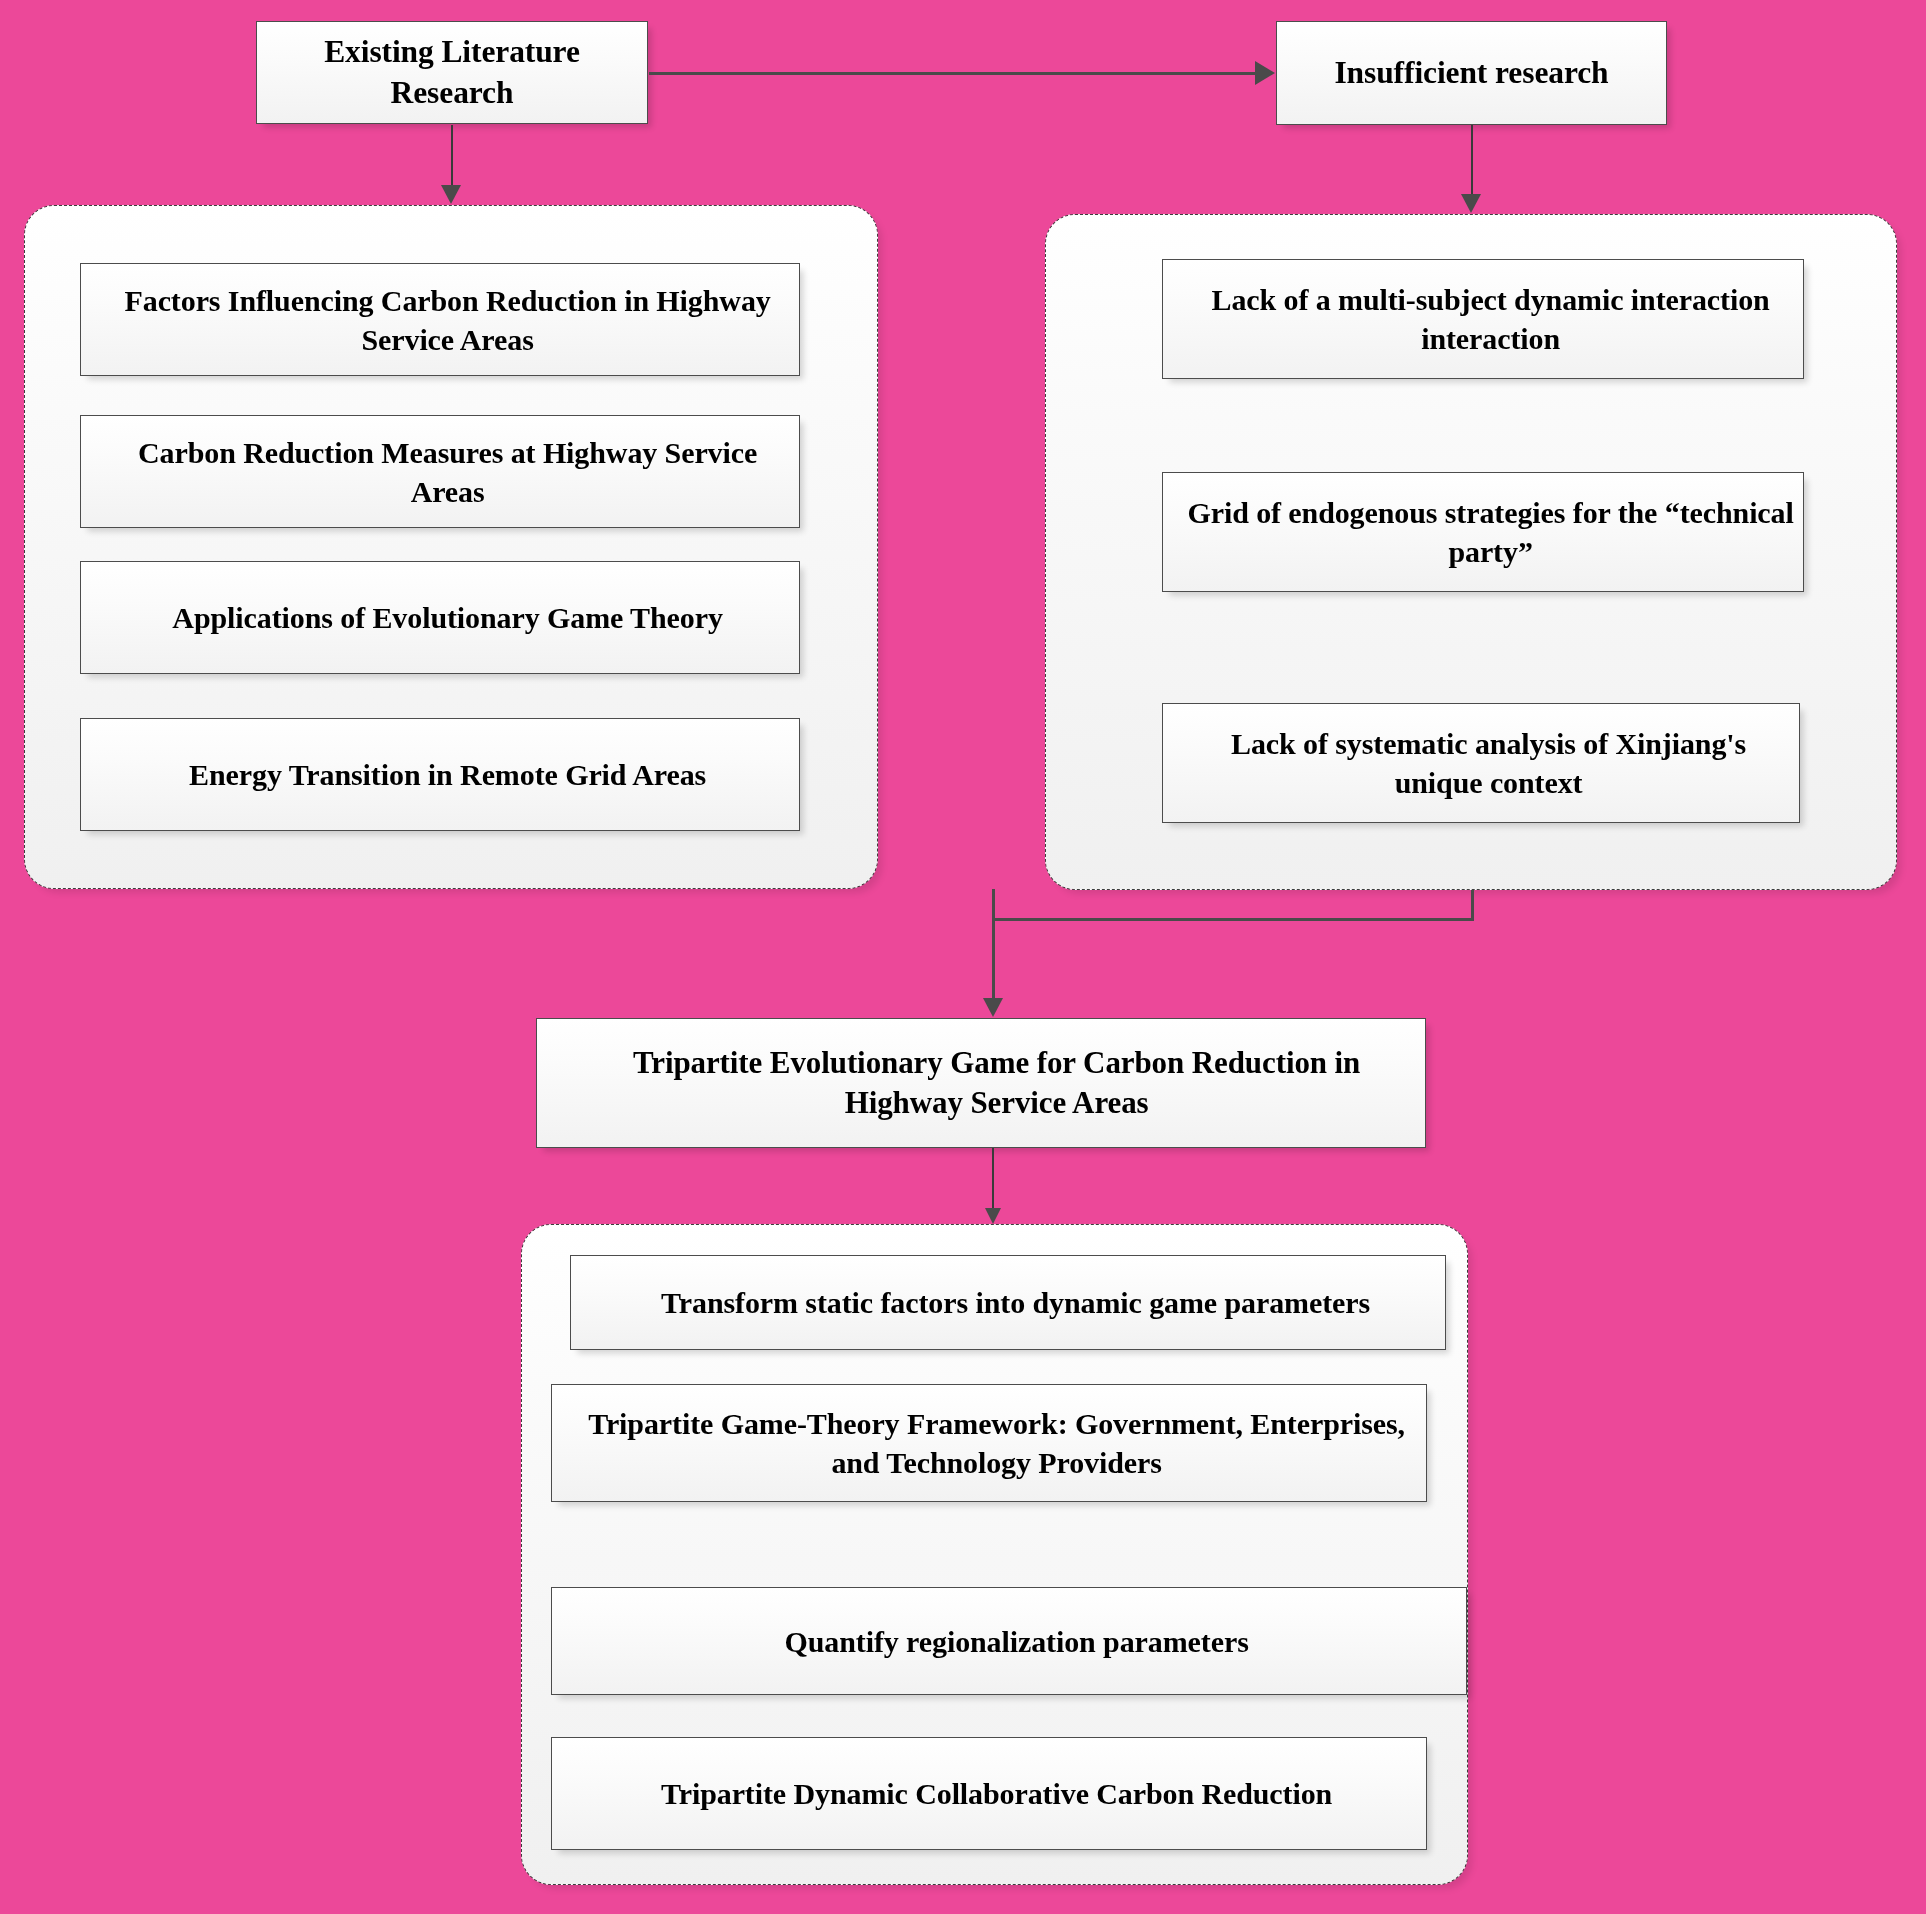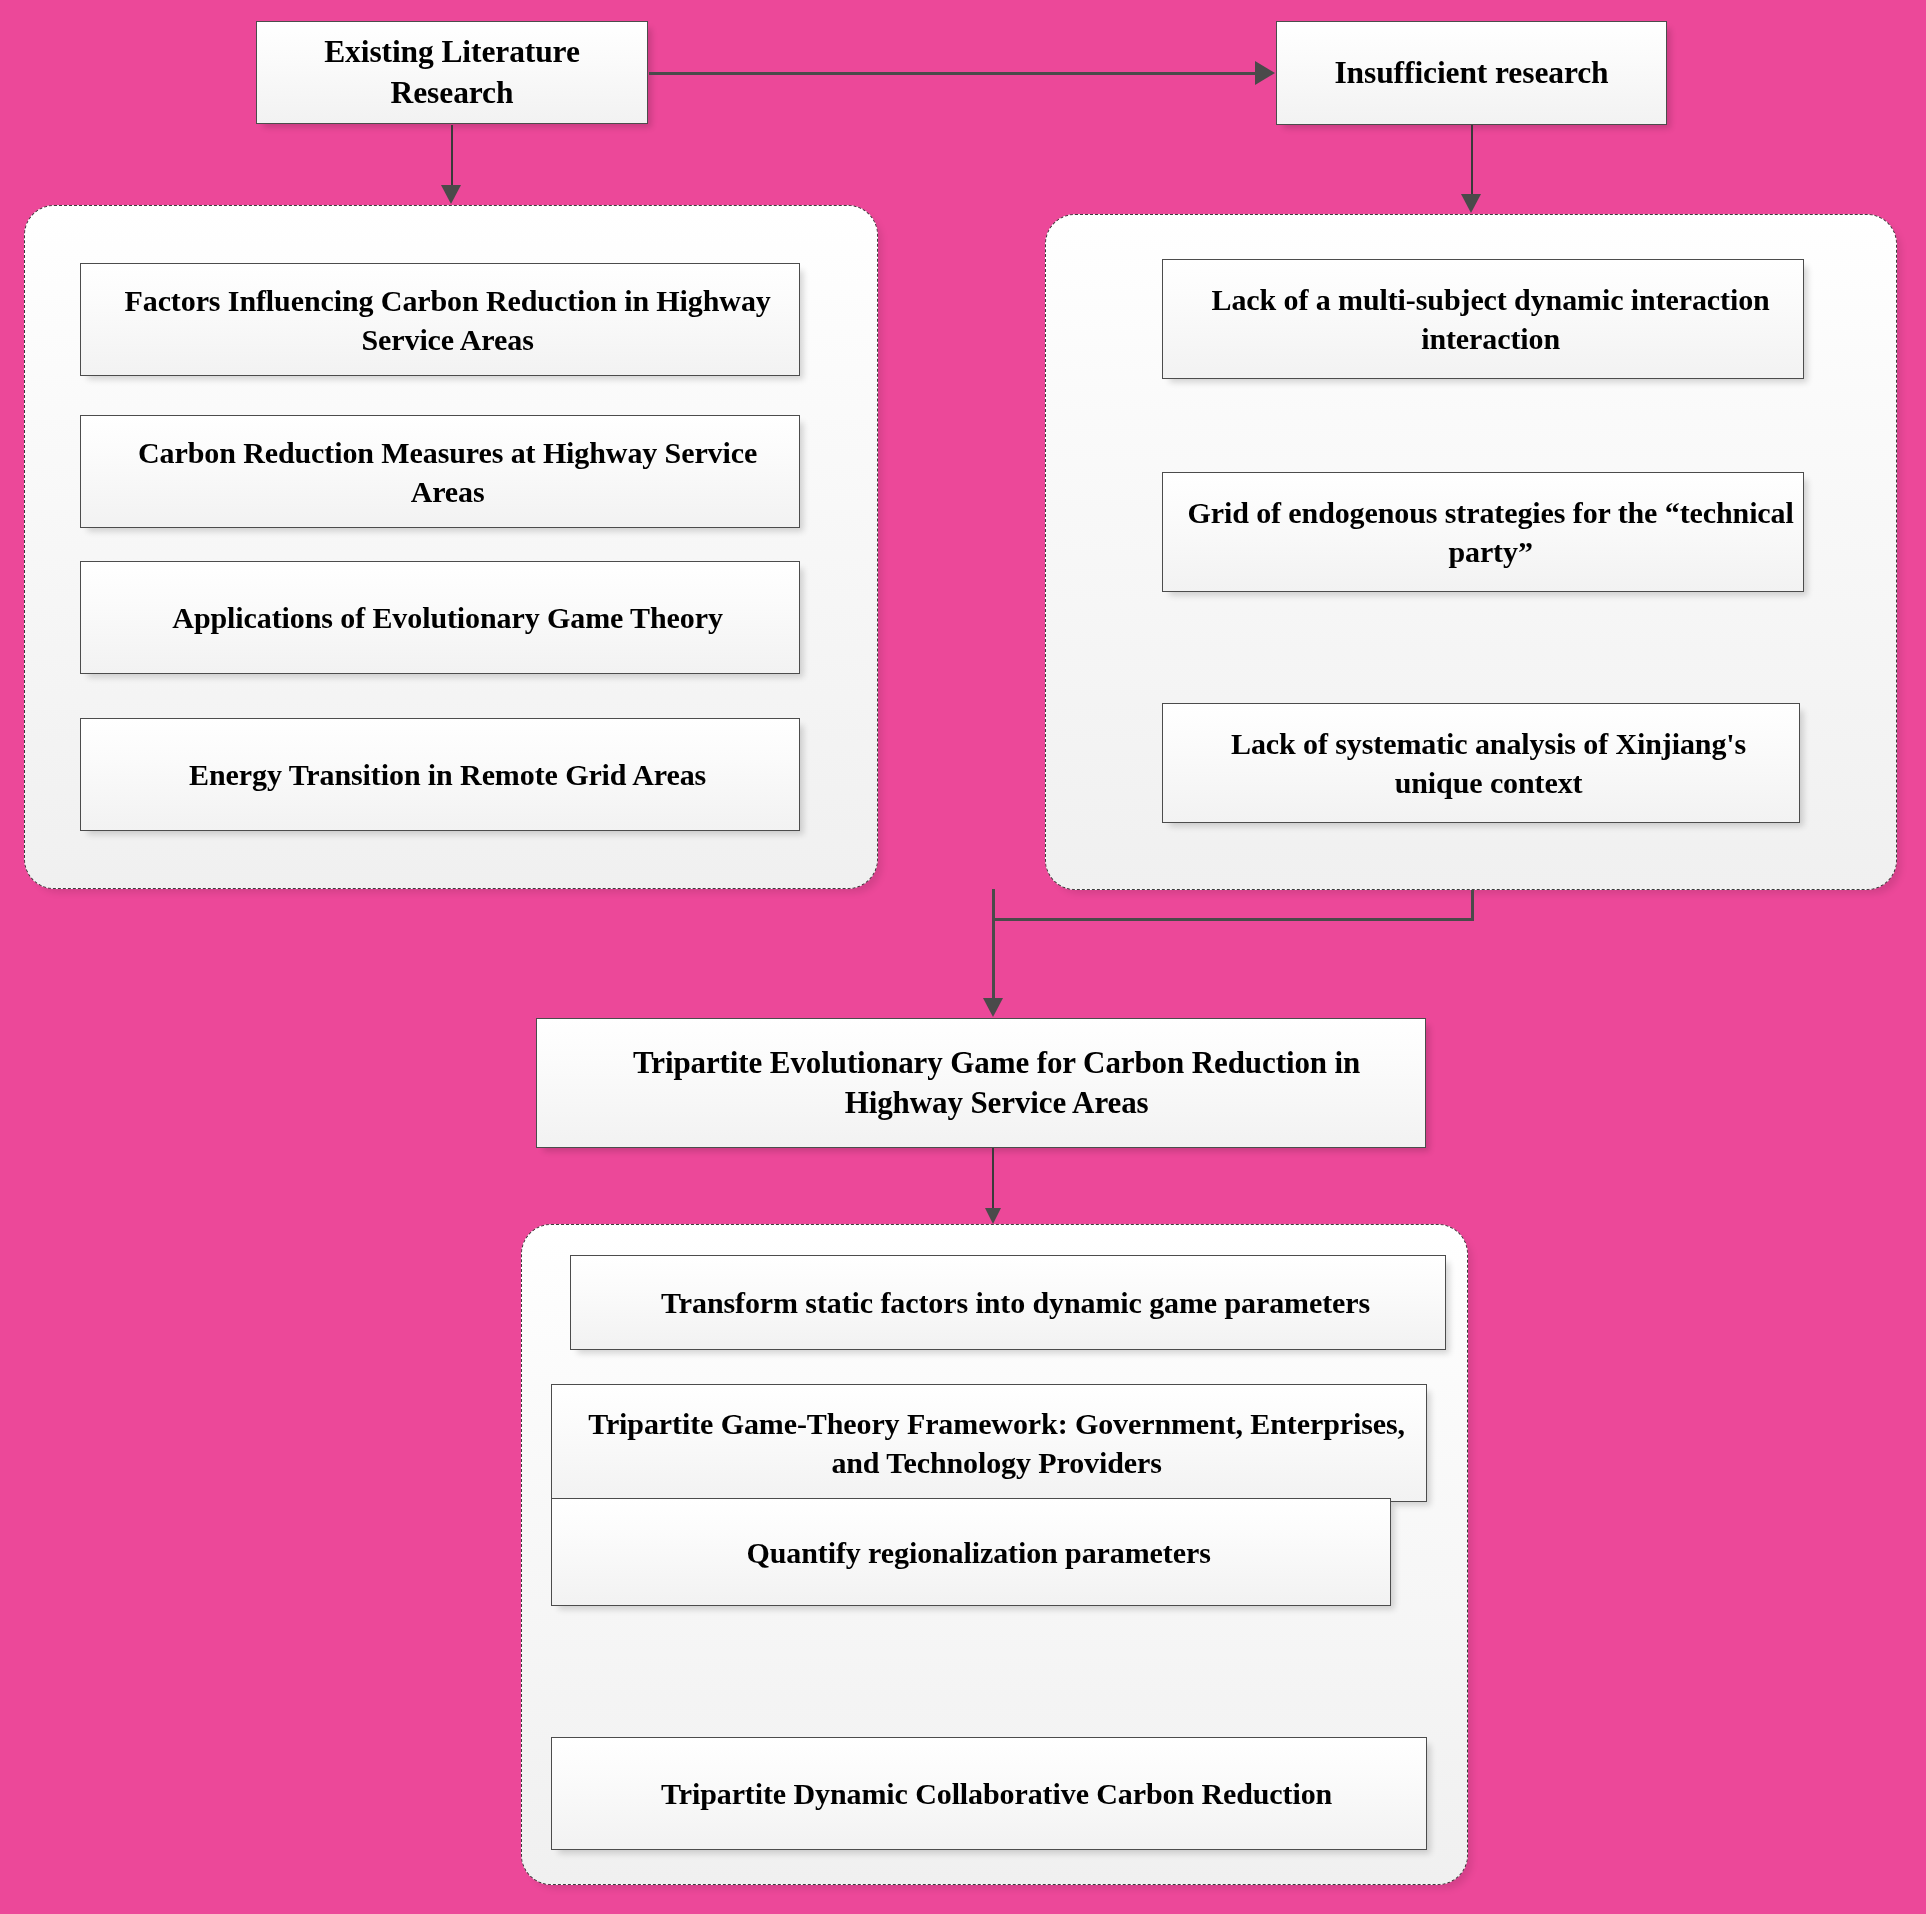--- a/index.html
+++ b/index.html
@@ -142,21 +142,21 @@
   <div class="arrow-down small" style="left:985px;top:1208px;"></div>
 
   <div class="group fine" style="left:521px;top:1224px;width:947px;height:661px;"></div>
 
   <div class="box t2" style="left:551px;top:1255px;width:876px;height:95px;margin-left:19px;">
     <span>Transform static factors into dynamic game parameters</span>
   </div>
   <div class="box t2" style="left:551px;top:1384px;width:876px;height:118px;">
     <span>Tripartite Game-Theory Framework: Government, Enterprises, and Technology Providers</span>
   </div>
-  <div class="box t2" style="left:551px;top:1498px;width:840px;height:108px;">
+  <div class="box t2" style="left:551px;top:1587px;width:916px;height:108px;">
     <span>Quantify regionalization parameters</span>
   </div>
   <div class="box t2" style="left:551px;top:1737px;width:876px;height:113px;">
     <span>Tripartite Dynamic Collaborative Carbon Reduction</span>
   </div>
 
 </div>
 
 
 </body></html>

